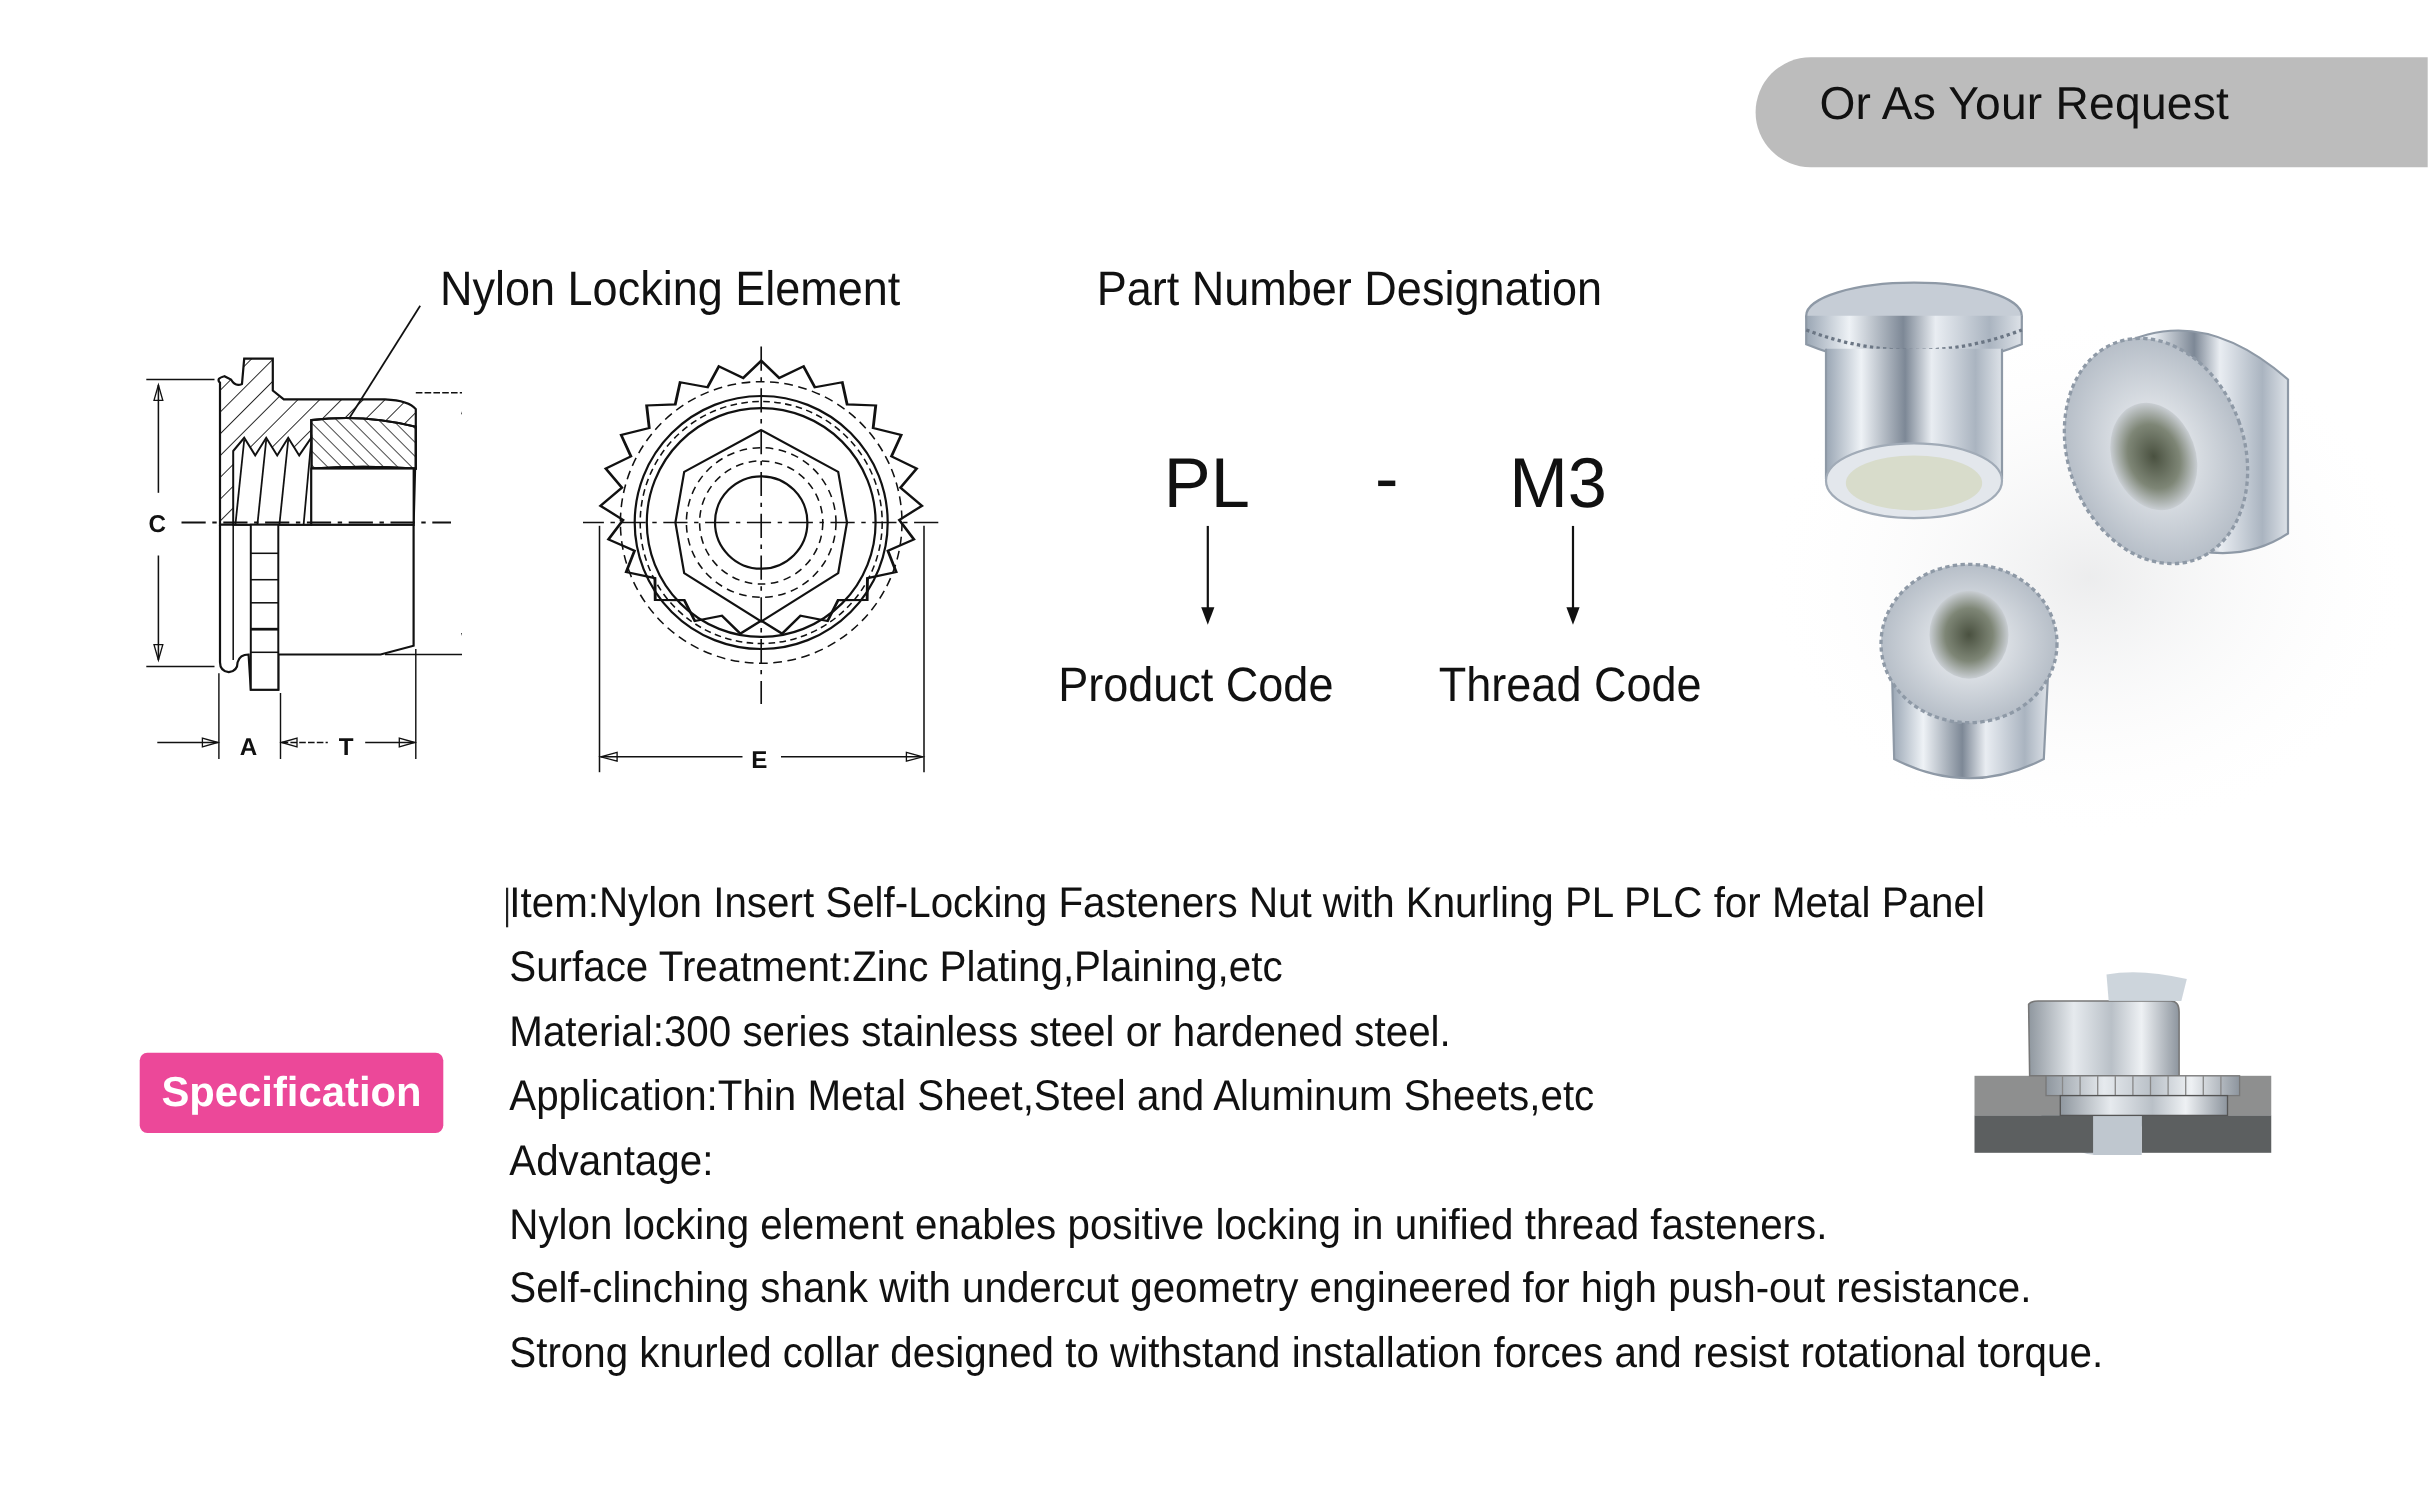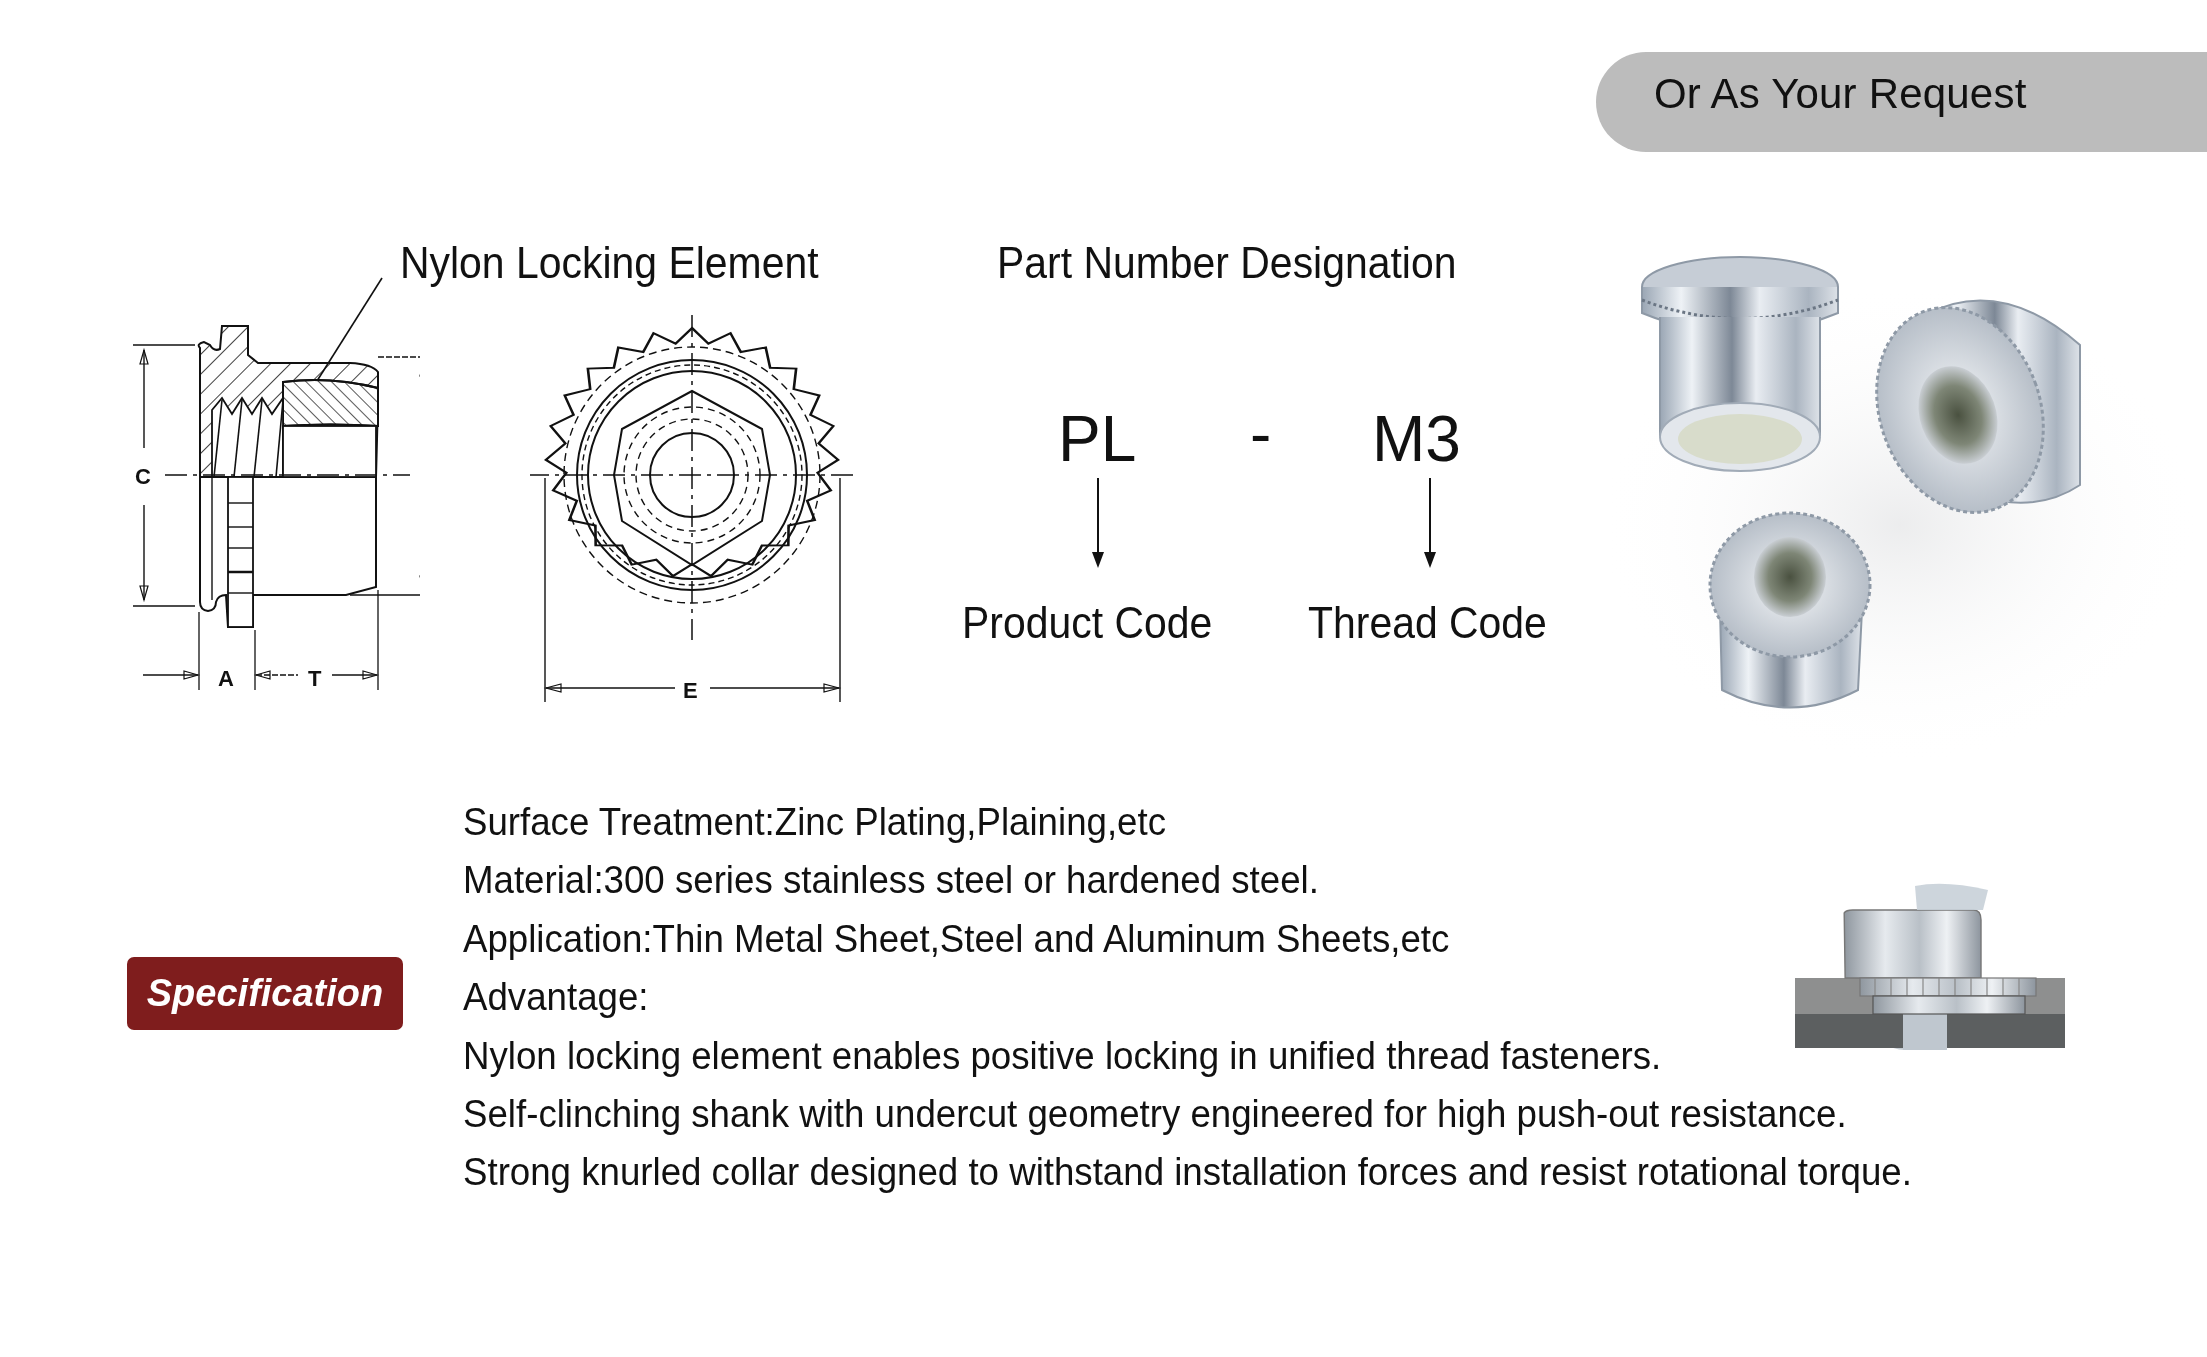--- a/index.html
+++ b/index.html
@@ -14,22 +14,22 @@
   .nylon-label { left:400px; top:238px; font-size:44px; white-space:nowrap; transform:scaleX(0.93); transform-origin:left top; }
   .pn-title { left:997px; top:238px; font-size:44px; white-space:nowrap; transform:scaleX(0.93); transform-origin:left top; }
   .pn-code { top:370px; font-size:64px; white-space:nowrap;margin-top:32px; }
   .pn-pl { left:1058px; }
   .pn-dash { left:1250px; top:365px; }
   .pn-m3 { left:1372px; }
   .pn-sub { top:598px; font-size:44px; white-space:nowrap; transform:scaleX(0.93); transform-origin:left top; }
   .pn-product { left:962px; }
   .pn-thread { left:1308px; }
 
-  .spec-btn { left:127px; top:957px; width:276px; height:73px; background:#7f1d1d;
-    border-radius:7px; color:#fff; font-weight:bold; font-size:38px; display:flex; align-items:center; justify-content:center;font-style:italic; }
+  .spec-btn { left:127px; top:957px; width:276px; height:73px; background:#ec4899;
+    border-radius:7px; color:#fff; font-weight:bold; font-size:38px; display:flex; align-items:center; justify-content:center; }
 
   .spec-lines { left:463px; top:793px; }
   .spec-line { font-size:39px; height:58.4px; line-height:58px; white-space:nowrap; transform:scaleX(0.94); transform-origin:left center; }
   .cursor-bar { position:absolute; left:-3px; top:14px; width:2px; height:36px; background:#222; }
 
   .photo { left:1600px; top:225px; width:607px; height:540px; }
   .installed { left:1745px; top:870px; width:320px; height:210px; }
 </style>
 </head>
 <body>
@@ -186,20 +186,24 @@
   <path d="M120,385 L122,465 Q190,500 258,465 L262,385" fill="url(#zinc)" stroke="#8e99a6" stroke-width="2"></path>
   <ellipse cx="190" cy="360" rx="80" ry="72" fill="url(#face)" stroke="#8e99a6" stroke-width="3" stroke-dasharray="4,3"></ellipse>
   <ellipse cx="190" cy="352" rx="36" ry="40" fill="url(#hole)"></ellipse>
 </svg>
 
 <div class="abs spec-btn">
   <span>Specification</span>
 </div>
 
 <div class="abs spec-lines">
+  <div style="position:relative">
+    <span class="cursor-bar"></span>
+    <div class="spec-line">Item:Nylon Insert Self-Locking Fasteners Nut with Knurling PL PLC for Metal Panel</div>
+  </div>
   <div class="spec-line">Surface Treatment:Zinc Plating,Plaining,etc</div>
   <div class="spec-line">Material:300 series stainless steel or hardened steel.</div>
   <div class="spec-line">Application:Thin Metal Sheet,Steel and Aluminum Sheets,etc</div>
   <div class="spec-line">Advantage:</div>
   <div class="spec-line">Nylon locking element enables positive locking in unified thread fasteners.</div>
   <div class="spec-line">Self-clinching shank with undercut geometry engineered for high push-out resistance.</div>
   <div class="spec-line">Strong knurled collar designed to withstand installation forces and resist rotational torque.</div>
 </div>
 
 <svg class="abs installed" viewBox="0 0 320 210">

